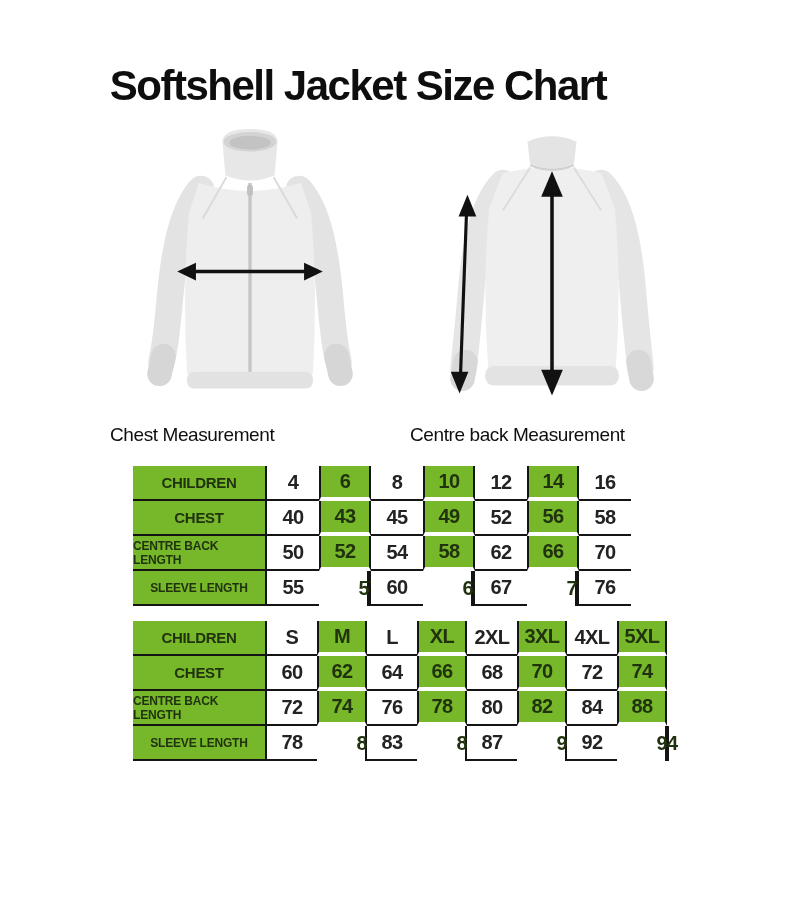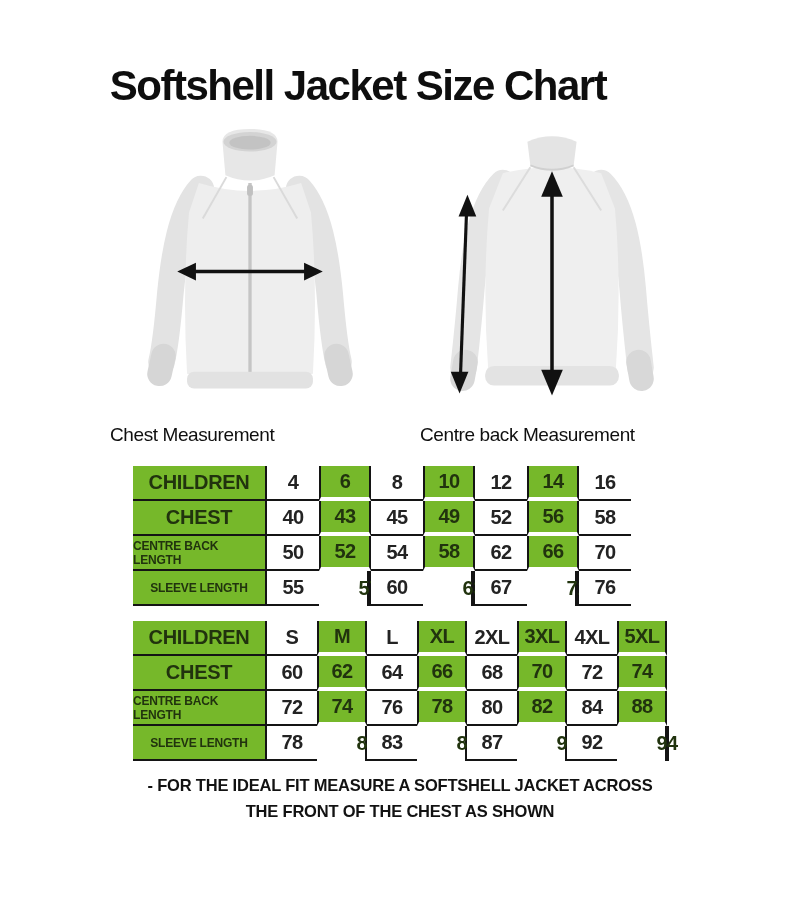--- a/index.html
+++ b/index.html
@@ -22,38 +22,38 @@
   .jacket { position:absolute; top:126px; }
   .jacket-front { left:120px; }
   .jacket-back  { left:422px; }
 
   .measure-label {
     position:absolute; top:424px; width:270px;
     font-size:19px; font-weight:400;
     letter-spacing:-0.4px; color:#0f0f0f;
   }
   .measure-label.front { left:110px; }
-  .measure-label.back  { left:420px; }
+  .measure-label.back  { left:410px; }
 
   .size-table {
     position:absolute; left:133px;
     display:grid; grid-auto-rows:35px;
   }
   .size-table.t1 { top:466px; grid-template-columns:134px repeat(7,52px); }
   .size-table.t2 { top:621px; grid-template-columns:134px repeat(8,50px); }
 
   .cell {
     display:flex; align-items:center; justify-content:center;
     box-sizing:border-box; font-weight:700;
   }
   .label-cell {
     background:var(--green);
     border-right:2px solid var(--ink);
     border-bottom:2px solid var(--ink);
-    font-size:20px; letter-spacing:-0.3px;
+    font-size:15px; letter-spacing:-0.3px;
     color:var(--greentext);
   }
   .label-cell.long { font-size:12px; letter-spacing:-0.2px; }
   .data-cell { font-size:20px; letter-spacing:-0.5px; color:#232323; }
   .data-cell.white { background:#ffffff; border-bottom:2px solid var(--ink); }
   .data-cell.green {
     background:var(--green);
     border-left:2px solid var(--ink);
     border-right:2px solid var(--ink);
     border-bottom:4px solid #ffffff;
@@ -204,14 +204,13 @@
     <div class="cell data-cell green last-row">80</div>
     <div class="cell data-cell white last-row">83</div>
     <div class="cell data-cell green last-row">85</div>
     <div class="cell data-cell white last-row">87</div>
     <div class="cell data-cell green last-row">90</div>
     <div class="cell data-cell white last-row">92</div>
     <div class="cell data-cell green last-row">94</div>
   </div>
 
 <div class="notes">
-  <p class="wrap">- FOR THE IDEAL FIT MEASURE A SOFTSHELL JACKET ACROSS THE FRONT OF THE CHEST AS SHOWN</p>
 </div>
 
 </body></html>

